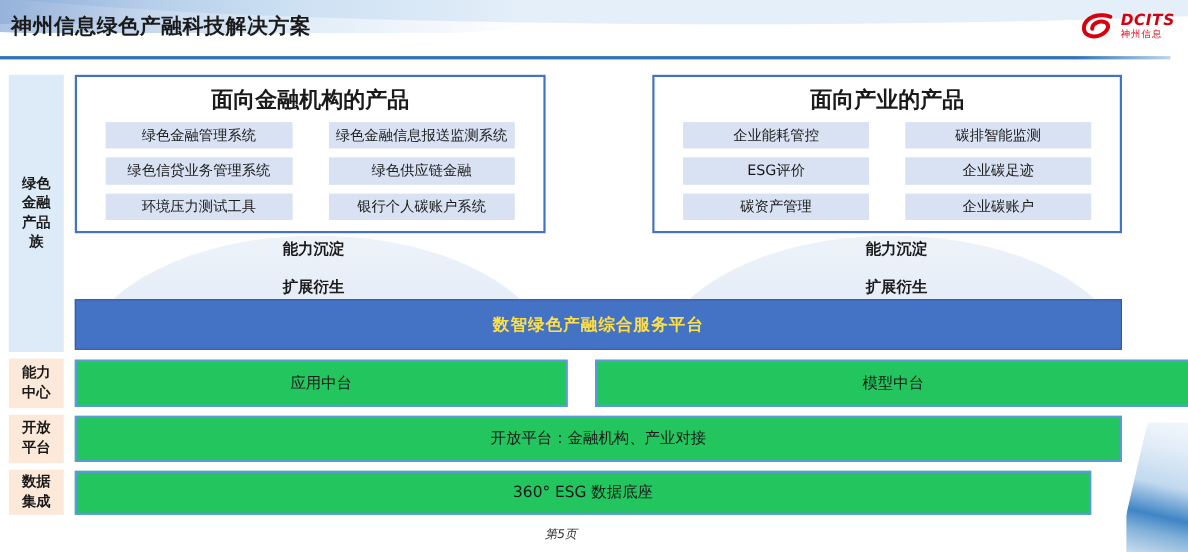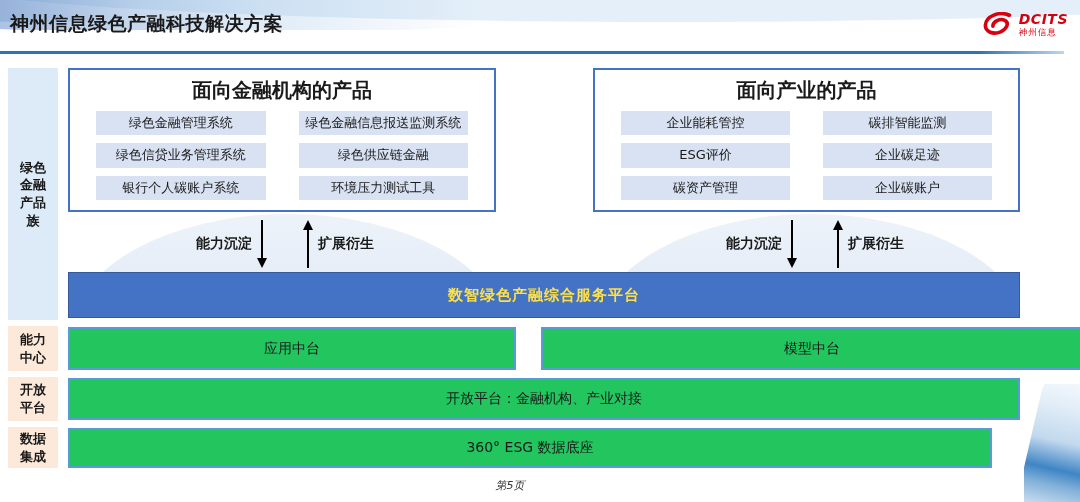--- a/index.html
+++ b/index.html
@@ -49,21 +49,21 @@
   .prod-grid { display:grid; grid-template-columns:1fr 1fr; gap:8px 33px; flex:1; }
   .prod-item { background:#d9e2f3; display:flex; align-items:center; justify-content:center;
     font-size:13px; text-align:center; padding:2px 4px; }
 
   
   .dome { position:absolute; height:58px; top:214px; overflow:hidden; }
   .dome-inner { width:100%; height:120px; border-radius:50% 50% 0 0 / 100% 100% 0 0;
     background:linear-gradient(to bottom, #eef3fa, #dde7f4); }
   .dome.left { left:72px; width:432px; }
   .dome.right { left:596px; width:430px; }
-  .flow { position:absolute; top:218px; height:52px; display:flex; align-items:center; justify-content:center; gap:4px; }
+  .flow { position:absolute; top:218px; height:52px; display:flex; align-items:center; justify-content:center; gap:4px;flex-direction:column; }
   .flow.left { left:100px; width:370px; }
   .flow.right { left:630px; width:370px; }
   .flow-label { font-weight:bold; font-size:14px; }
   .flow .arrow { display:block; }
   .flow .gap { width:26px; }
 
   
   .platform-bar { position:absolute; left:68px; top:272px; width:952px; height:46px; background:#4472c4;
     border:1px solid #35599b; display:flex; align-items:center; justify-content:center;
     color:#fde047; font-weight:bold; font-size:15px; letter-spacing:1px; }
@@ -119,22 +119,22 @@
     <span class="txt">数据集成</span>
   </div>
 
   <div class="prod-box left">
     <div class="prod-title">面向金融机构的产品</div>
     <div class="prod-grid">
       <div class="prod-item">绿色金融管理系统</div>
       <div class="prod-item">绿色金融信息报送监测系统</div>
       <div class="prod-item">绿色信贷业务管理系统</div>
       <div class="prod-item">绿色供应链金融</div>
+      <div class="prod-item">环境压力测试工具</div>
       <div class="prod-item">银行个人碳账户系统</div>
-      <div class="prod-item">环境压力测试工具</div>
     </div>
   </div>
 
   <div class="prod-box right">
     <div class="prod-title">面向产业的产品</div>
     <div class="prod-grid">
       <div class="prod-item">企业能耗管控</div>
       <div class="prod-item">碳排智能监测</div>
       <div class="prod-item">ESG评价</div>
       <div class="prod-item">企业碳足迹</div>

